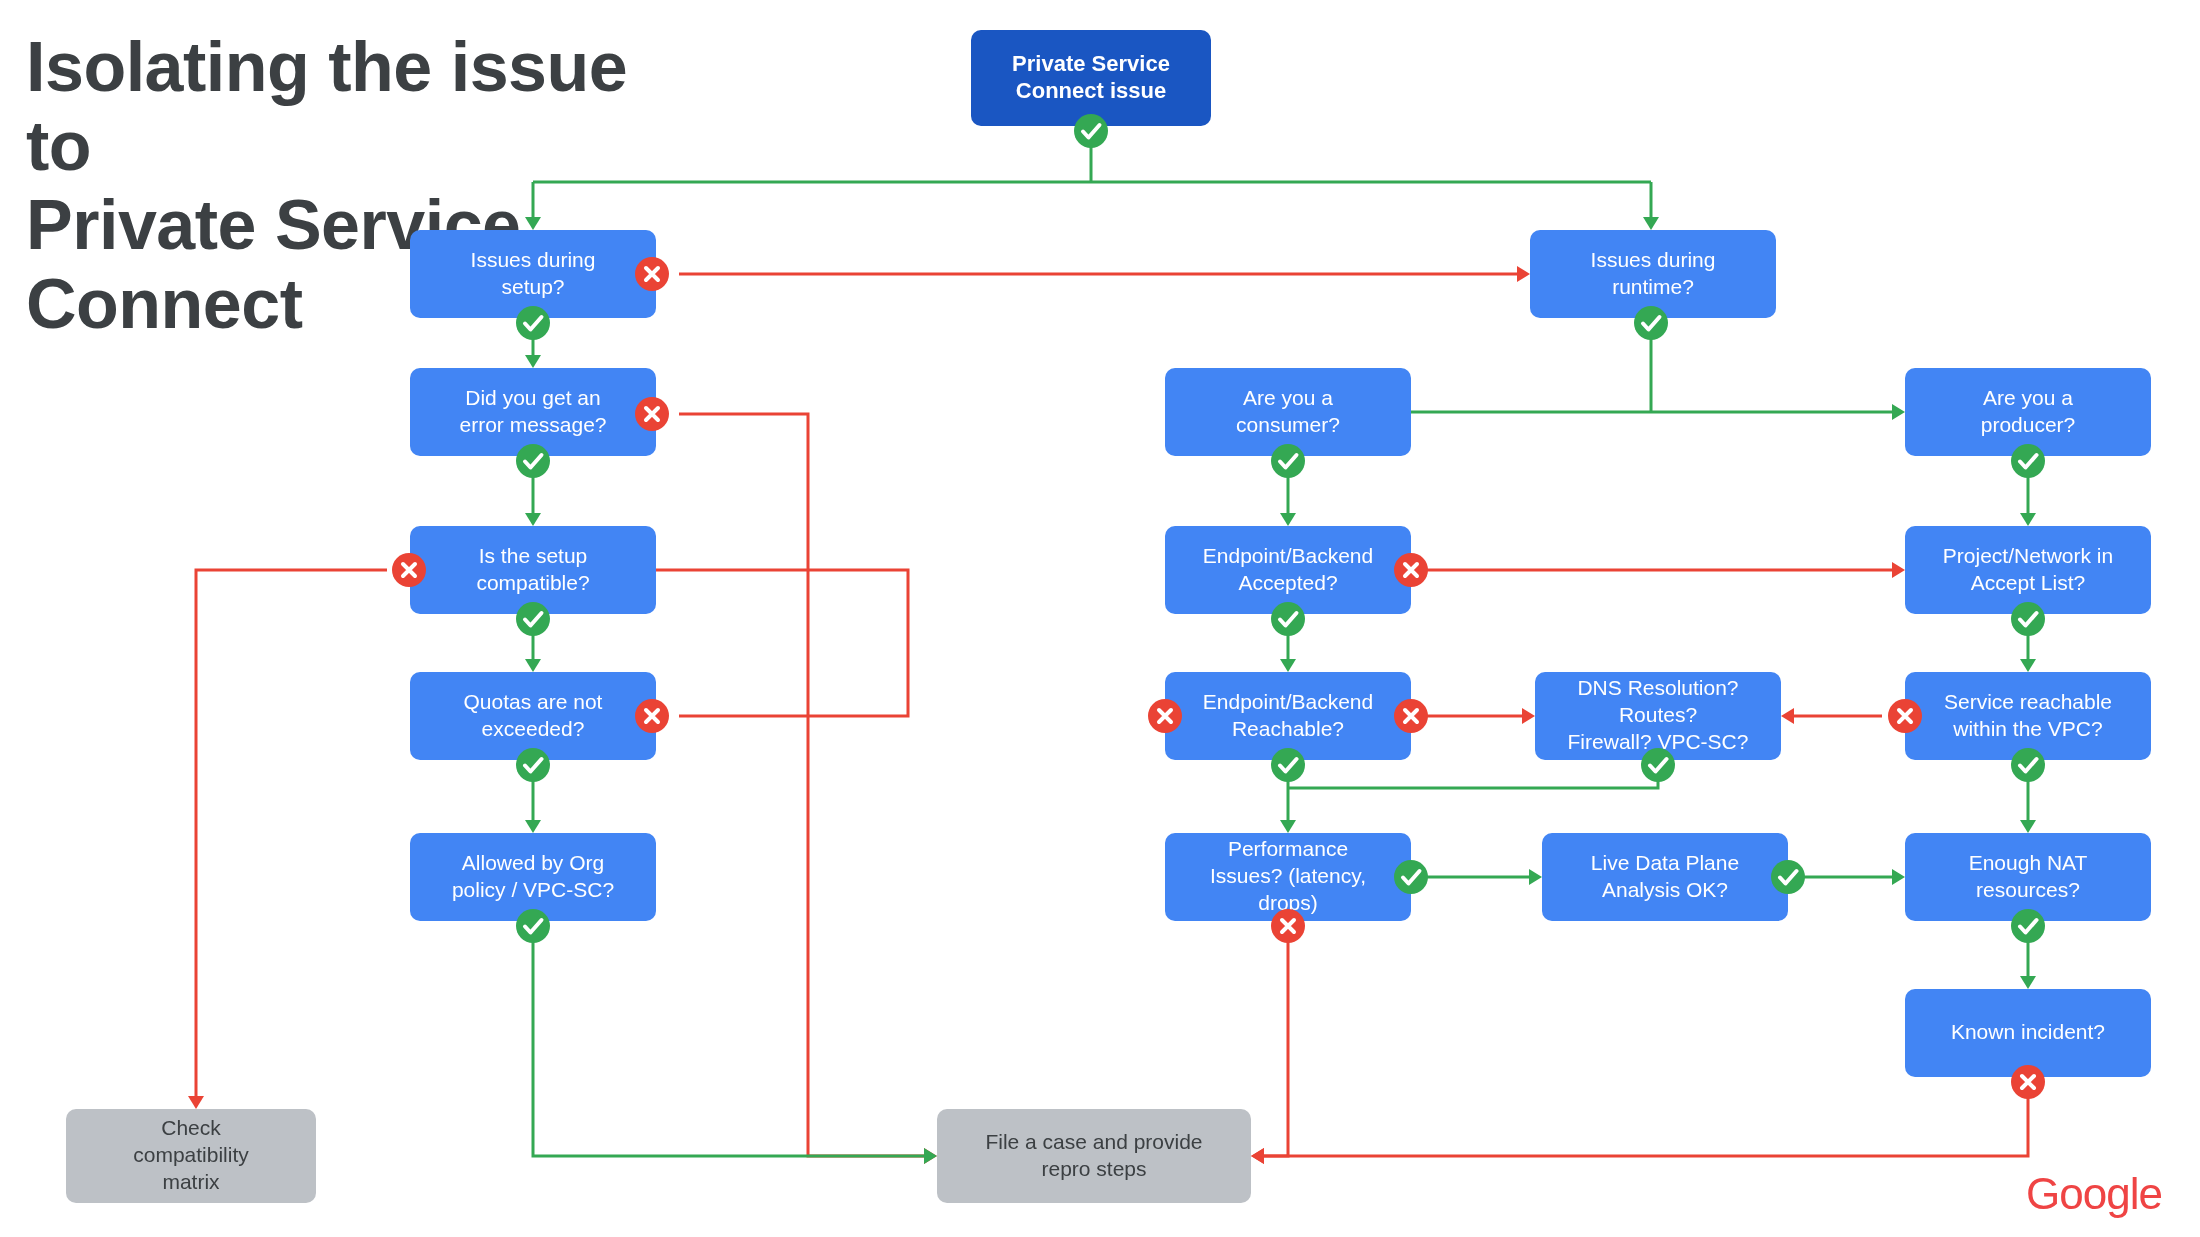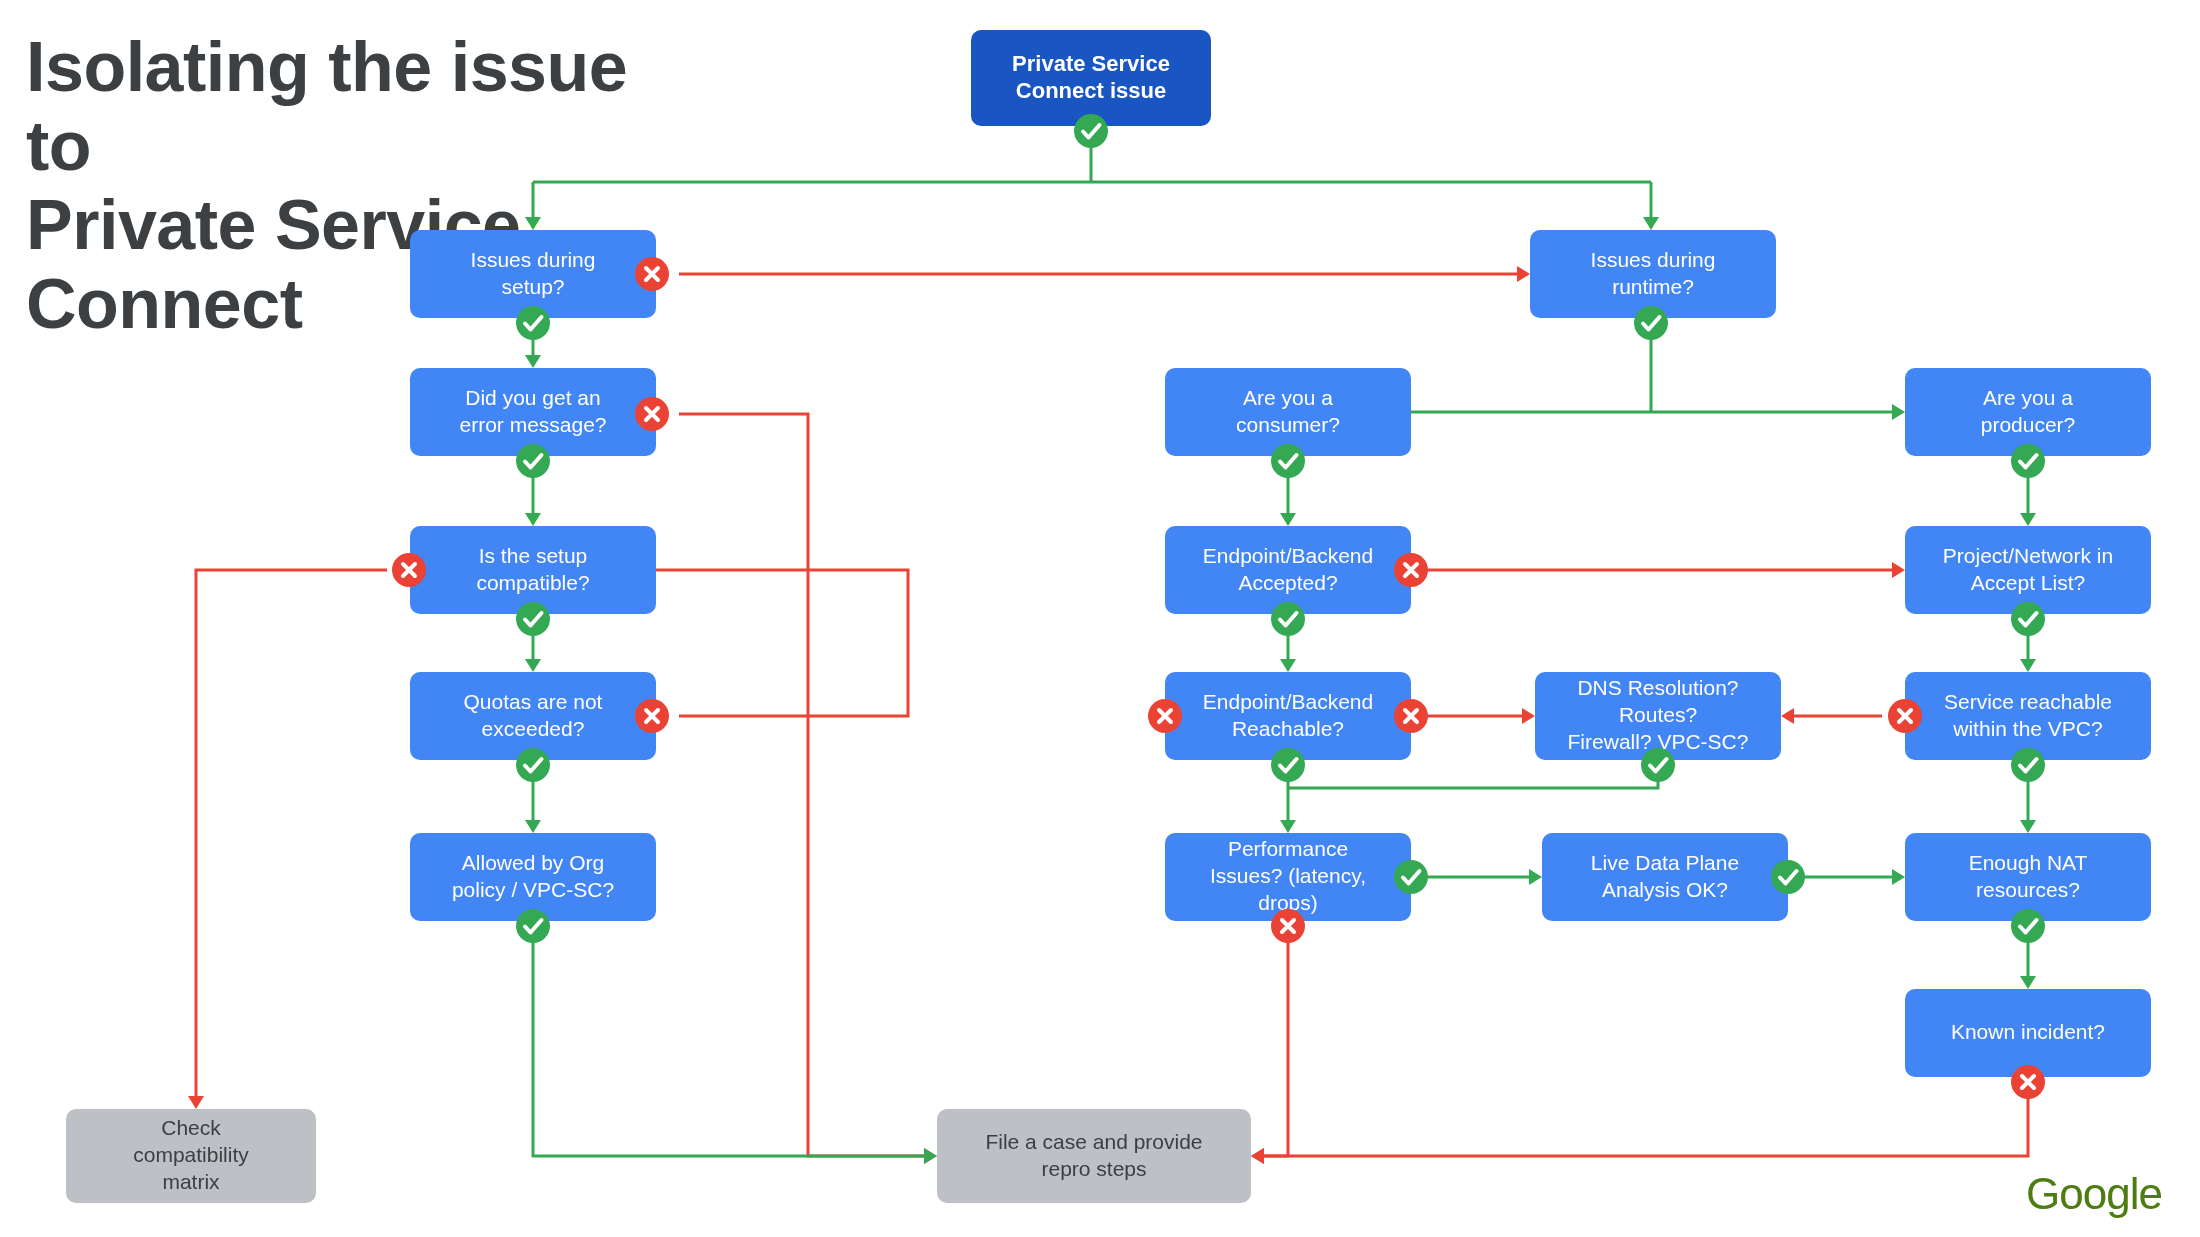--- a/index.html
+++ b/index.html
@@ -30,21 +30,21 @@
     color: #3c4043;
     font-weight: 700;
     letter-spacing: -0.5px;
     white-space: pre-line;
   }
   #google-logo {
     position: absolute;
     right: 38px;
     bottom: 18px;
     font-size: 44px;
-    color: #4d7c0f;
+    color: #ef4444;
     letter-spacing: -1px;
     font-family: "Liberation Sans", sans-serif;
     margin-left: 28px;
   }
   svg#flow {
     position: absolute;
     left: 0; top: 0;
     width: 2200px;
     height: 1237px;
   }

